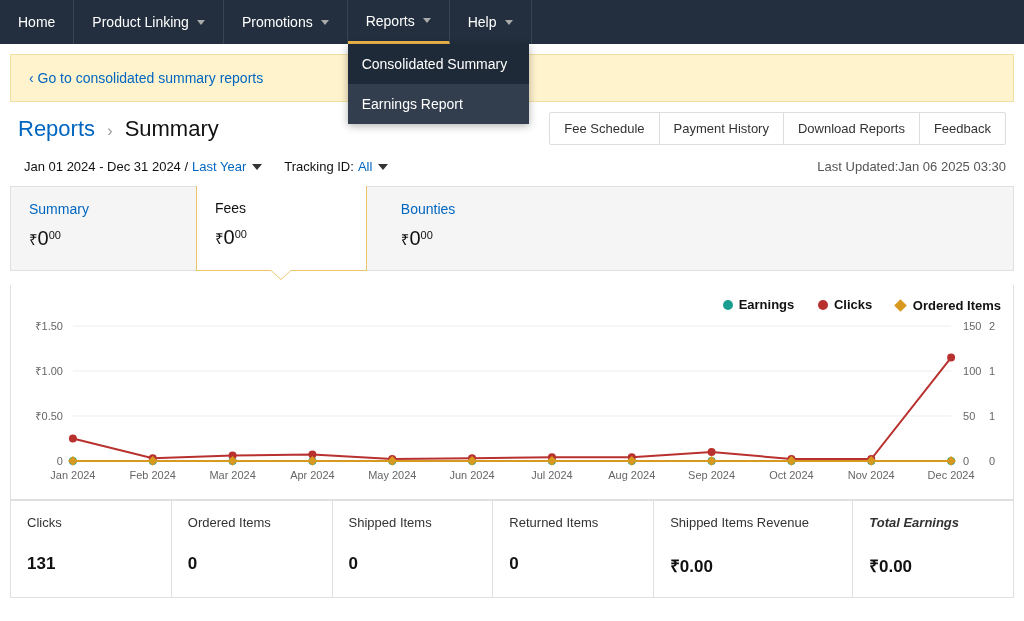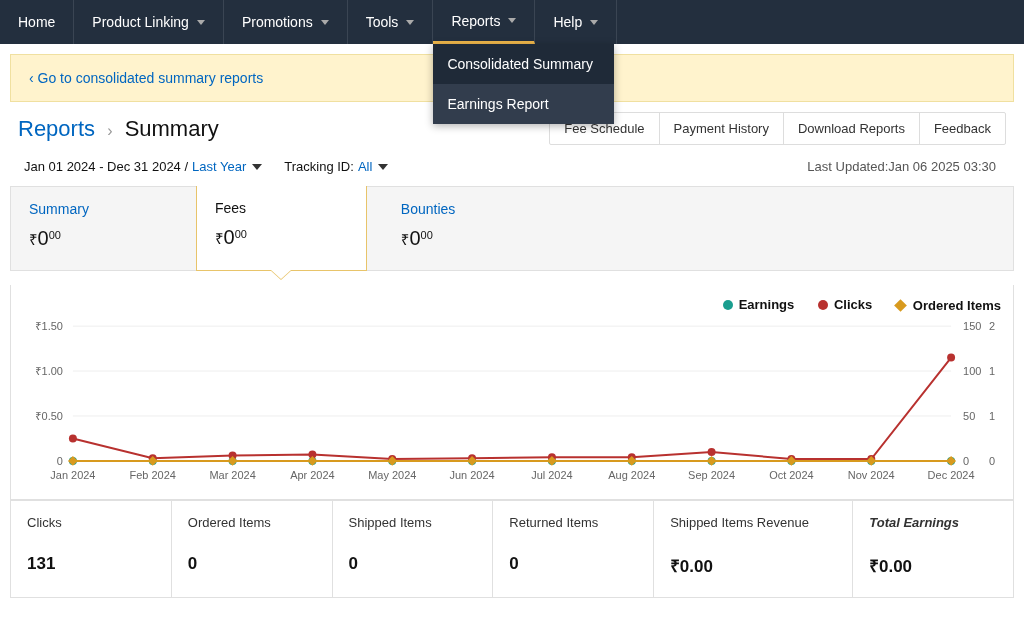--- a/index.html
+++ b/index.html
@@ -22,21 +22,21 @@
   .header-row { display: flex; align-items: center; justify-content: space-between; padding: 0 18px 8px 18px; }
   .breadcrumb { font-size: 22px; }
   .breadcrumb .root { color: #0066c0; }
   .breadcrumb .sep { color: #999; margin: 0 6px; font-size: 16px; }
   .breadcrumb .current { font-weight: 400; color: #111; }
   .header-links { display: flex; border: 1px solid #ddd; border-radius: 2px; }
   .header-link { padding: 8px 14px; font-size: 13px; color: #333; border-right: 1px solid #ddd; cursor: pointer; }
   .header-link:last-child { border-right: none; }
   
   
-  .filter-row { display: flex; align-items: center; justify-content: space-between; padding: 6px 28px 12px 24px; font-size: 13px; }
+  .filter-row { display: flex; align-items: center; justify-content: space-between; padding: 6px 18px 12px 24px; font-size: 13px; }
   .filter-left { display: flex; align-items: center; gap: 4px; }
   .filter-link { color: #0066c0; }
   .filter-caret { width: 0; height: 0; border-left: 5px solid transparent; border-right: 5px solid transparent; border-top: 6px solid #333; display: inline-block; margin-left: 2px; vertical-align: middle; }
   .last-updated { color: #555; }
   
   
   .cards { display: flex; background: #f5f5f5; border: 1px solid #e0e0e0; margin: 0 10px; }
   .card { flex: 1; padding: 14px 18px 20px 18px; position: relative; }
   .card.active { background: #fff; border: 1px solid #e8c46a; border-top: none; margin: -1px 16px; }
   .card-title { font-size: 14px; margin-bottom: 10px; }
@@ -79,24 +79,20 @@
 <div class="topnav">
   <div class="topnav-item">
       <span>Home</span>
     </div>
   <div class="topnav-item">
       <span>Product Linking</span>
       <span class="caret"></span>
     </div>
   <div class="topnav-item">
       <span>Promotions</span>
-      <span class="caret"></span>
-    </div>
-  <div class="topnav-item">
-      <span>Tools</span>
       <span class="caret"></span>
     </div>
   <div class="topnav-item active">
     <span>Reports</span>
       <span class="caret"></span>
     <div class="dropdown">
       <div class="dropdown-item">Consolidated Summary</div>
       <div class="dropdown-item hover">Earnings Report</div>
     </div>
   </div>

